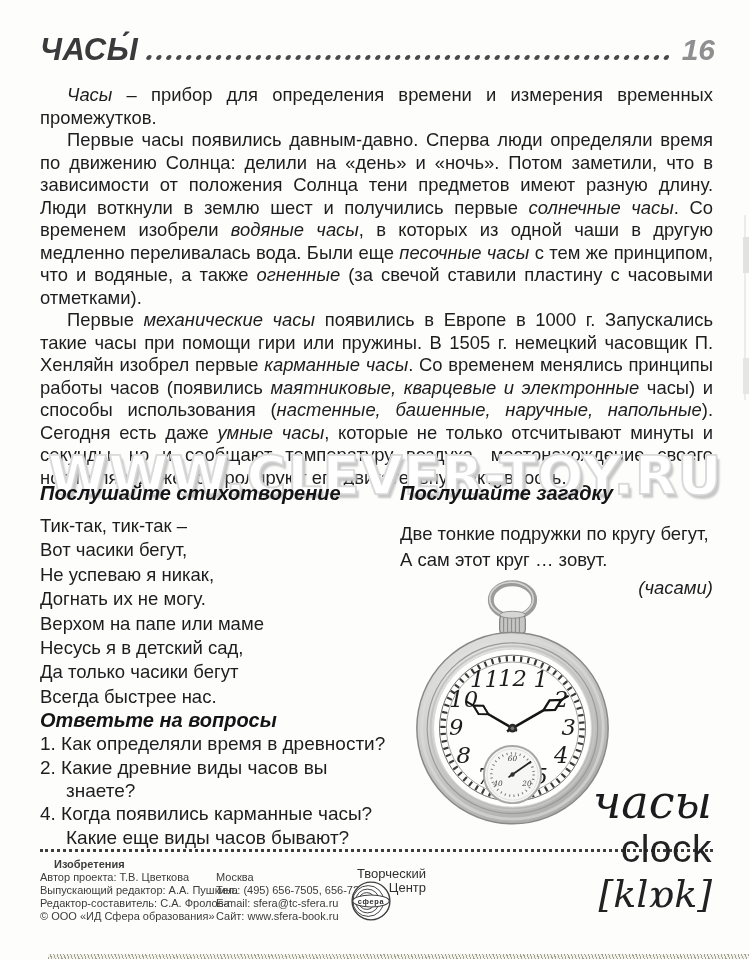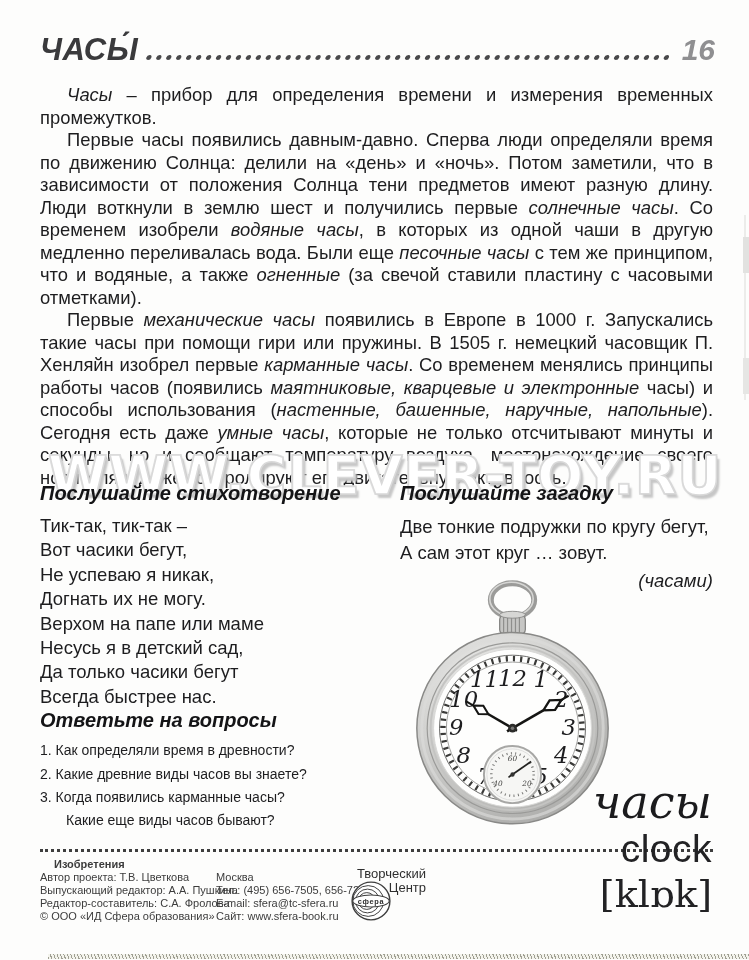--- a/index.html
+++ b/index.html
@@ -22,36 +22,36 @@
     font-family:"DejaVu Sans",sans-serif;font-weight:bold;font-size:54px;letter-spacing:1px;
     color:#ffffff;white-space:nowrap;
     -webkit-text-stroke:1.5px #d9d9d9;
     text-shadow:3px 4px 2px #c7c7c7,1px 1px 0 #dedede,-1px -1px 0 #e4e4e4,1px -1px 0 #e4e4e4,-1px 1px 0 #e4e4e4;}
 
   
   .col-heading{font-size:20px;font-weight:bold;font-style:italic;color:#141416;}
   .left-col{position:absolute;top:482px;left:40px;width:356px;z-index:2;}
   .right-col{position:absolute;top:482px;left:400px;width:313px;z-index:2;}
   .poem{margin-top:9px;font-size:18.5px;line-height:24.4px;color:#1d1d1f;}
-  .riddle{margin-top:9px;font-size:18.5px;line-height:26px;color:#1d1d1f;}
+  .riddle{margin-top:16px;font-size:18.5px;line-height:26px;color:#1d1d1f;}
   .riddle-answer{margin-top:4px;text-align:right;font-style:italic;font-size:18.5px;color:#1d1d1f;}
   .questions-heading{}
-  .questions{margin-top:7px;font-size:14px;line-height:23.4px;color:#1d1d1f;}
+  .questions{font-size:19px;line-height:23.4px;color:#1d1d1f;}
   .questions .q-item{padding-left:26px;text-indent:-26px;}
   .questions .q-item.indent{text-indent:0;}
 
   
   .watch-wrap{position:absolute;left:404px;top:580px;width:217px;height:249px;z-index:2;}
   .watch-wrap svg{display:block;width:100%;height:100%;}
 
   
   .vocab{position:absolute;right:37px;top:778px;width:180px;text-align:right;z-index:3;}
   .vocab-ru{font-family:"DejaVu Serif",serif;font-style:italic;font-size:46px;line-height:48px;color:#1b1b1d;}
   .vocab-en{font-size:39px;line-height:46px;color:#222224;letter-spacing:.5px;}
-  .vocab-tr{font-family:"DejaVu Serif",serif;font-size:38px;line-height:44px;color:#222224;}
+  .vocab-tr{font-family:"DejaVu Serif",serif;font-size:38px;line-height:44px;color:#222224;font-style:italic;}
 
   
   .footer-rule{position:absolute;top:849px;left:40px;width:673px;border-top:3px dotted #3e3e3e;}
   .footer{position:absolute;top:858px;left:40px;width:673px;font-size:11px;line-height:13px;color:#3c3c3c;}
   .f-col1{position:absolute;left:0;top:0;width:200px;}
   .f-col1 .f-title{font-weight:bold;padding-left:14px;}
   .f-col2{position:absolute;left:176px;top:13px;width:160px;}
   .f-logo{position:absolute;left:310px;top:0;width:76px;height:64px;}
   .f-logo .logo-text{position:absolute;right:0;top:9px;text-align:right;font-size:13px;line-height:13.5px;color:#2f2f2f;}
   .f-logo svg{position:absolute;left:0;top:22px;width:42px;height:42px;}
@@ -91,21 +91,21 @@
         <div class="poem-line">Догнать их не могу.</div>
         <div class="poem-line">Верхом на папе или маме</div>
         <div class="poem-line">Несусь я в детский сад,</div>
         <div class="poem-line">Да только часики бегут</div>
         <div class="poem-line">Всегда быстрее нас.</div>
       </div>
     <div class="col-heading questions-heading">Ответьте на вопросы</div>
     <div class="questions">
         <div class="q-item">1. Как определяли время в древности?</div>
         <div class="q-item">2. Какие древние виды часов вы знаете?</div>
-        <div class="q-item">3. Когда появились карманные часы?</div>
+        <div class="q-item">4. Когда появились карманные часы?</div>
         <div class="q-item indent">Какие еще виды часов бывают?</div>
       </div>
   </div>
 
   <div class="right-col">
     <div class="col-heading">Послушайте загадку</div>
     <div class="riddle">
         <div class="riddle-line">Две тонкие подружки по кругу бегут,</div>
         <div class="riddle-line">А сам этот круг … зовут.</div>
       </div>

